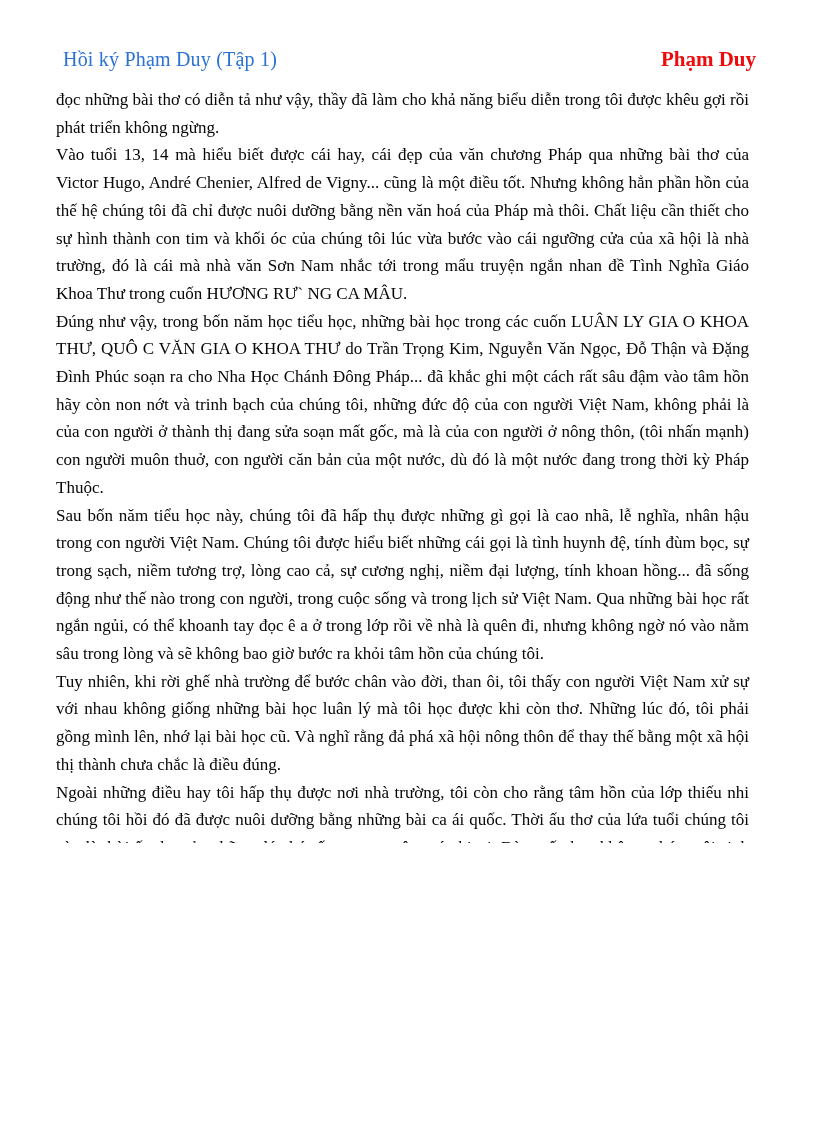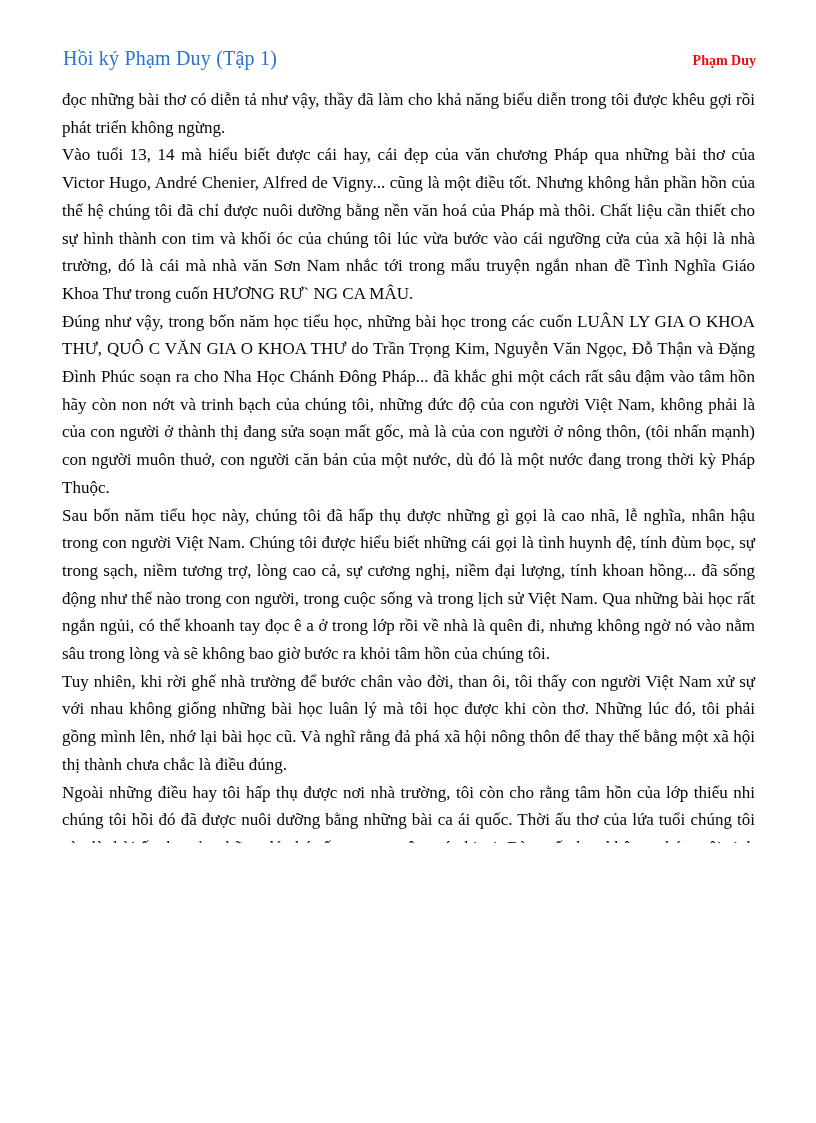--- a/index.html
+++ b/index.html
@@ -22,26 +22,26 @@
     align-items: baseline;
   }
   .header-left {
     color: #2a72d4;
     font-size: 20px;
     letter-spacing: 0.2px;
   }
   .header-right {
     color: #ee0b0b;
     font-weight: bold;
-    font-size: 14px;
+    font-size: 21px;
   }
   .body-text {
     position: absolute;
     top: 86px;
-    left: 62px;
+    left: 56px;
     width: 693px;
   }
   .body-text p {
     margin: 0;
     font-size: 17px;
     line-height: 27.7px;
     text-align: justify;
     color: #050505;
   }
   .footer {

